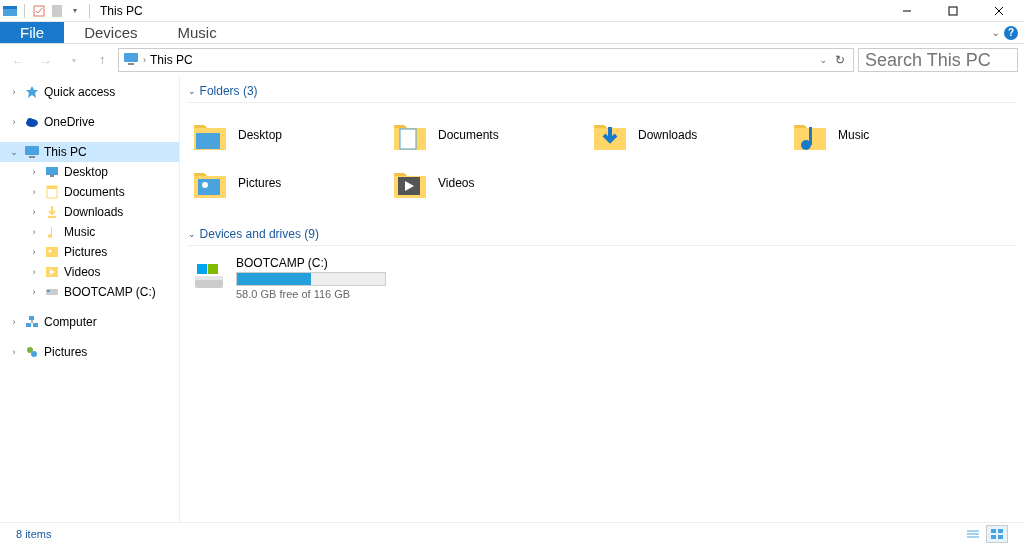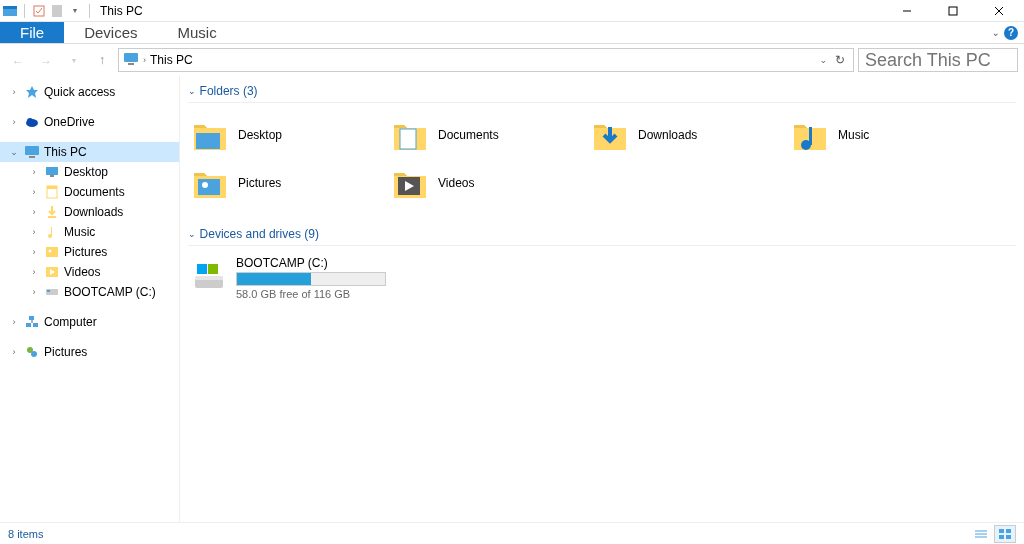--- a/index.html
+++ b/index.html
@@ -54,21 +54,21 @@
   .drive-grid { display:flex; flex-wrap:wrap; gap:0;}
   .drive-item { width:200px; display:flex; align-items:flex-start; gap:8px; padding:2px;}
   .drive-icon { width:40px; height:40px; display:flex; align-items:center; justify-content:center;}
   .drive-body { flex:1;}
   .drive-name { font-size:12px;}
   .drive-bar { width:150px; height:14px; background:#eee; border:1px solid #ccc; margin-top:2px;}
   .drive-bar-fill { height:100%; background:#26a0da;}
   .drive-free { font-size:11px; color:#666; margin-top:2px;}
 
   
-  .statusbar { position:absolute; bottom:0; left:0; right:0; height:22px; display:flex; align-items:center; padding:0 8px; border-top:1px solid #eee; font-size:11px; color:#1a5aa0;}
+  .statusbar { position:absolute; bottom:0; left:0; right:0; height:22px; display:flex; align-items:center; padding:0 16px; border-top:1px solid #eee; font-size:11px; color:#1a5aa0;}
   .statusbar-right { margin-left:auto; display:flex; gap:2px;}
   .view-btn { width:22px; height:18px; border:1px solid transparent; display:flex; align-items:center; justify-content:center;}
   .view-btn.active { border-color:#ccc; background:#e5f3ff;}
 </style>
 </head>
 <body>
 
 <div class="titlebar">
   <div class="titlebar-left">
     <span class="qat-icon">

